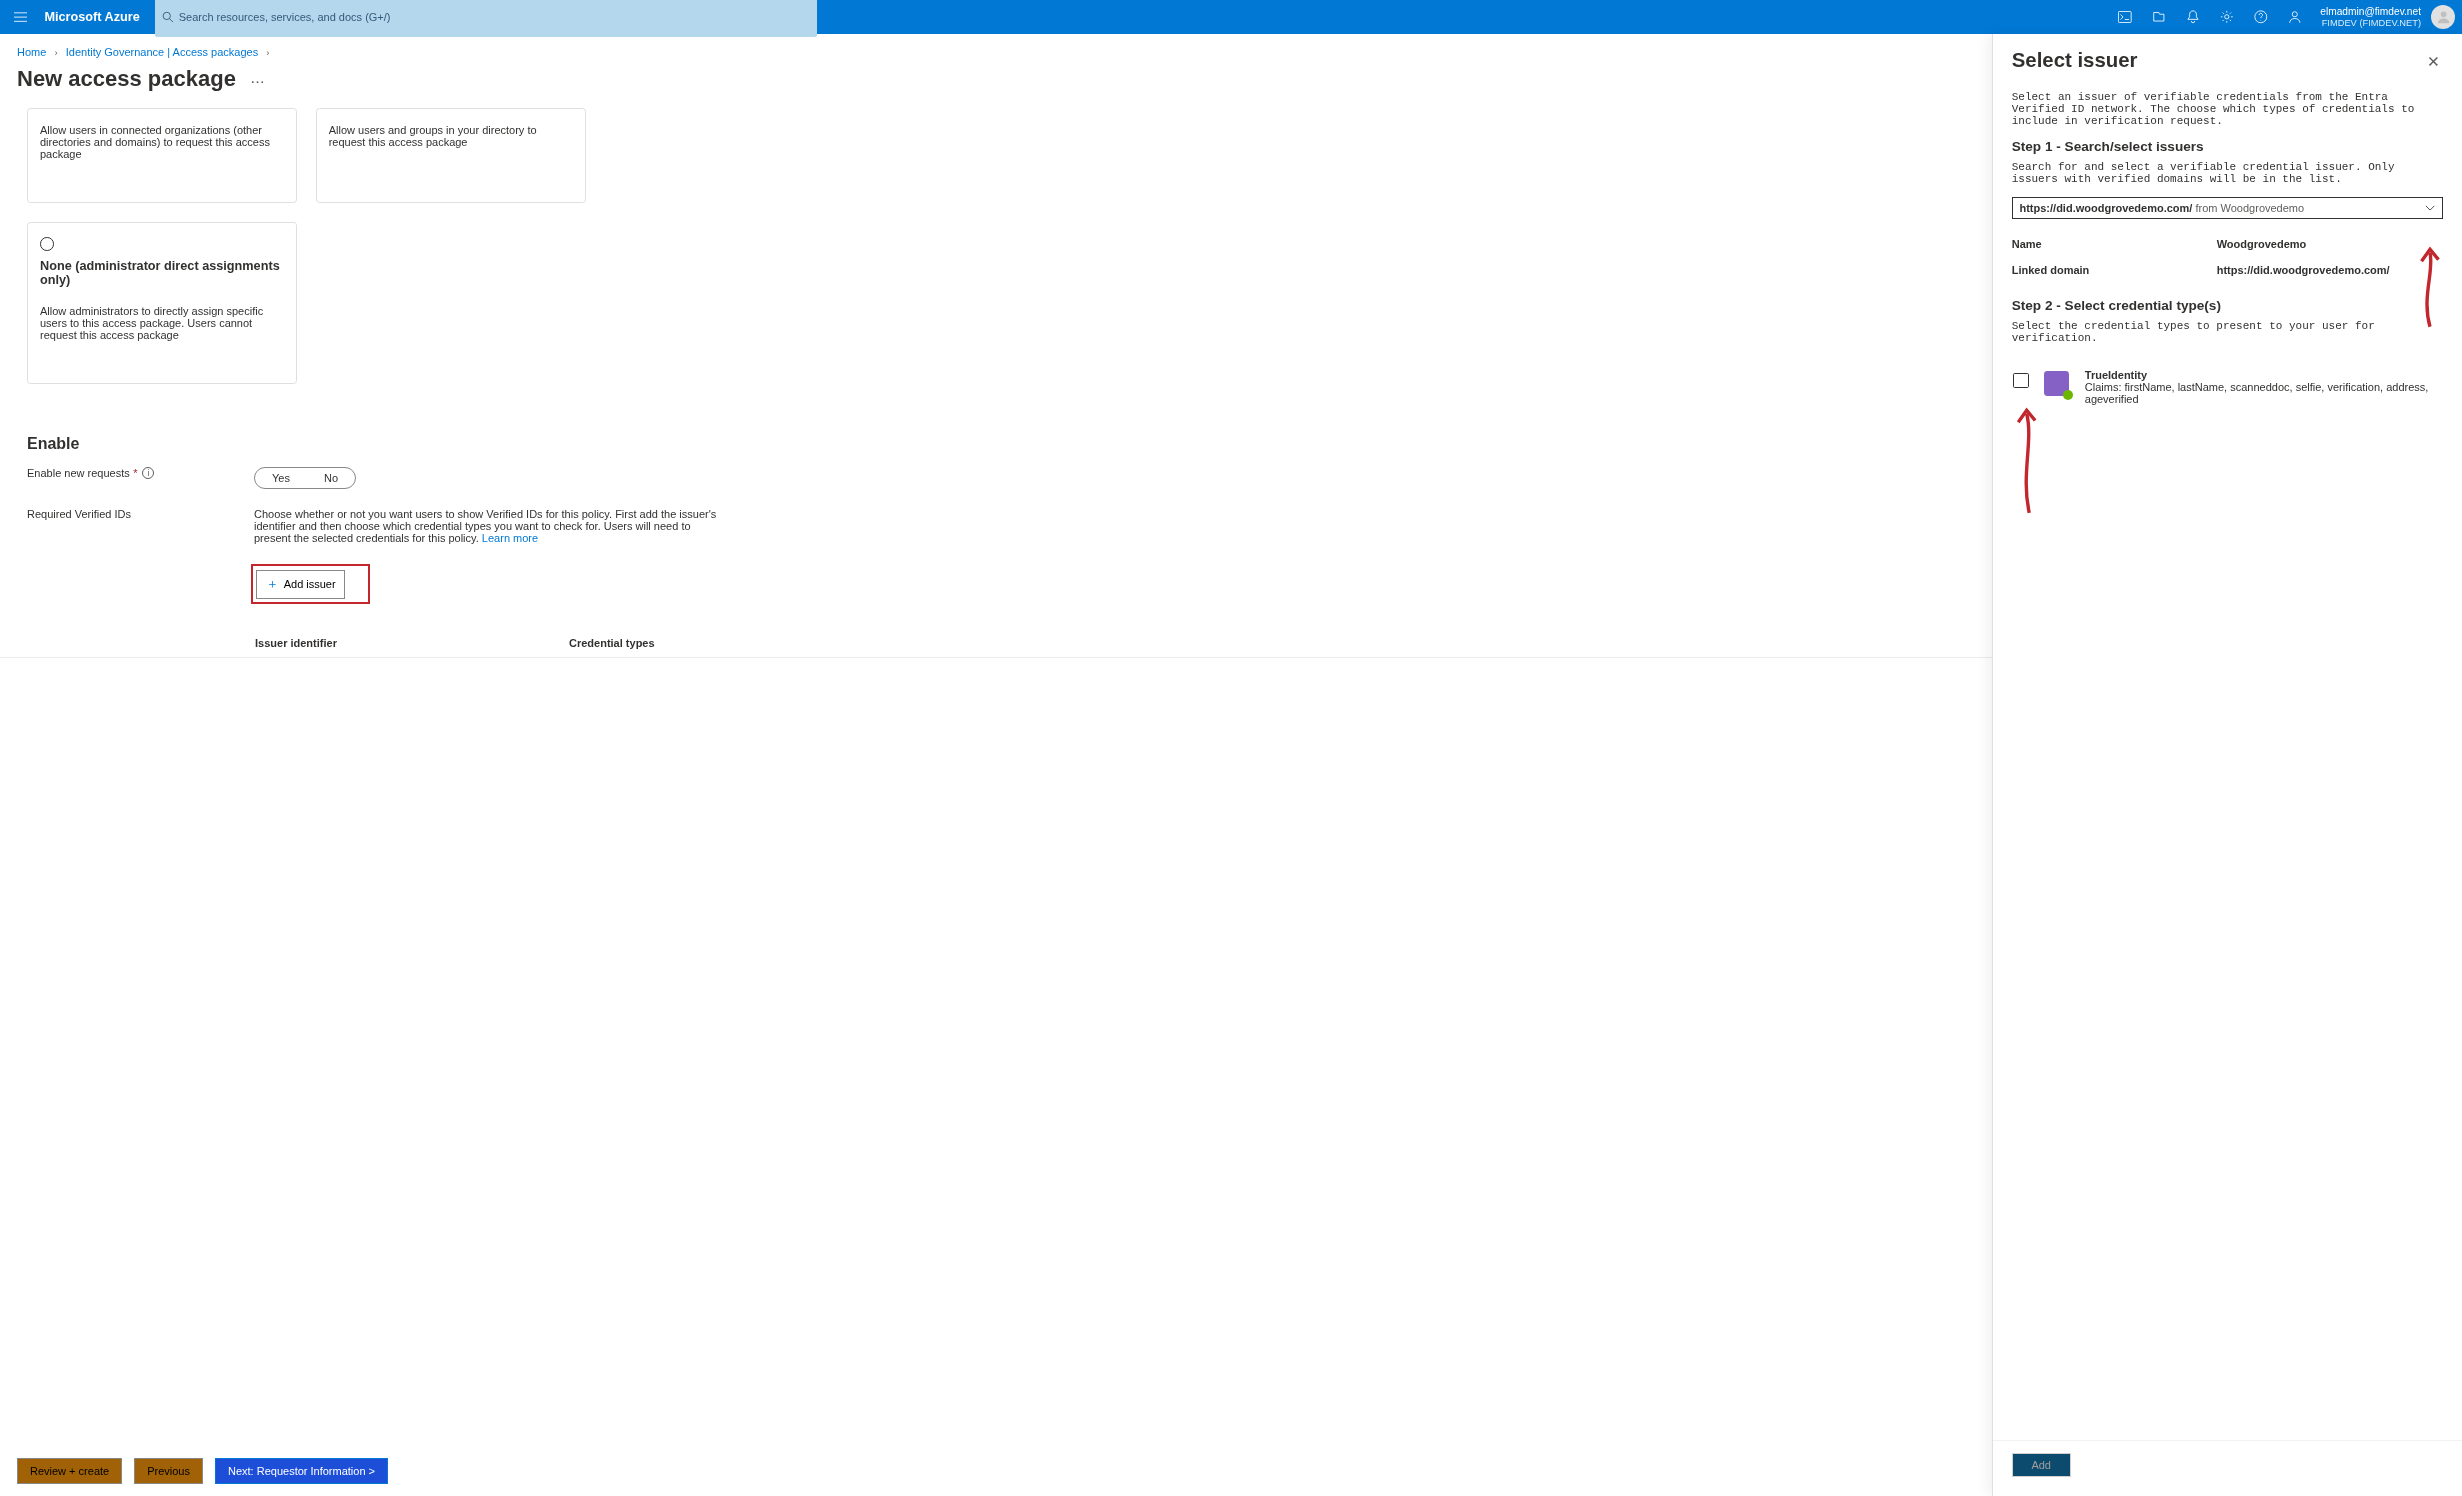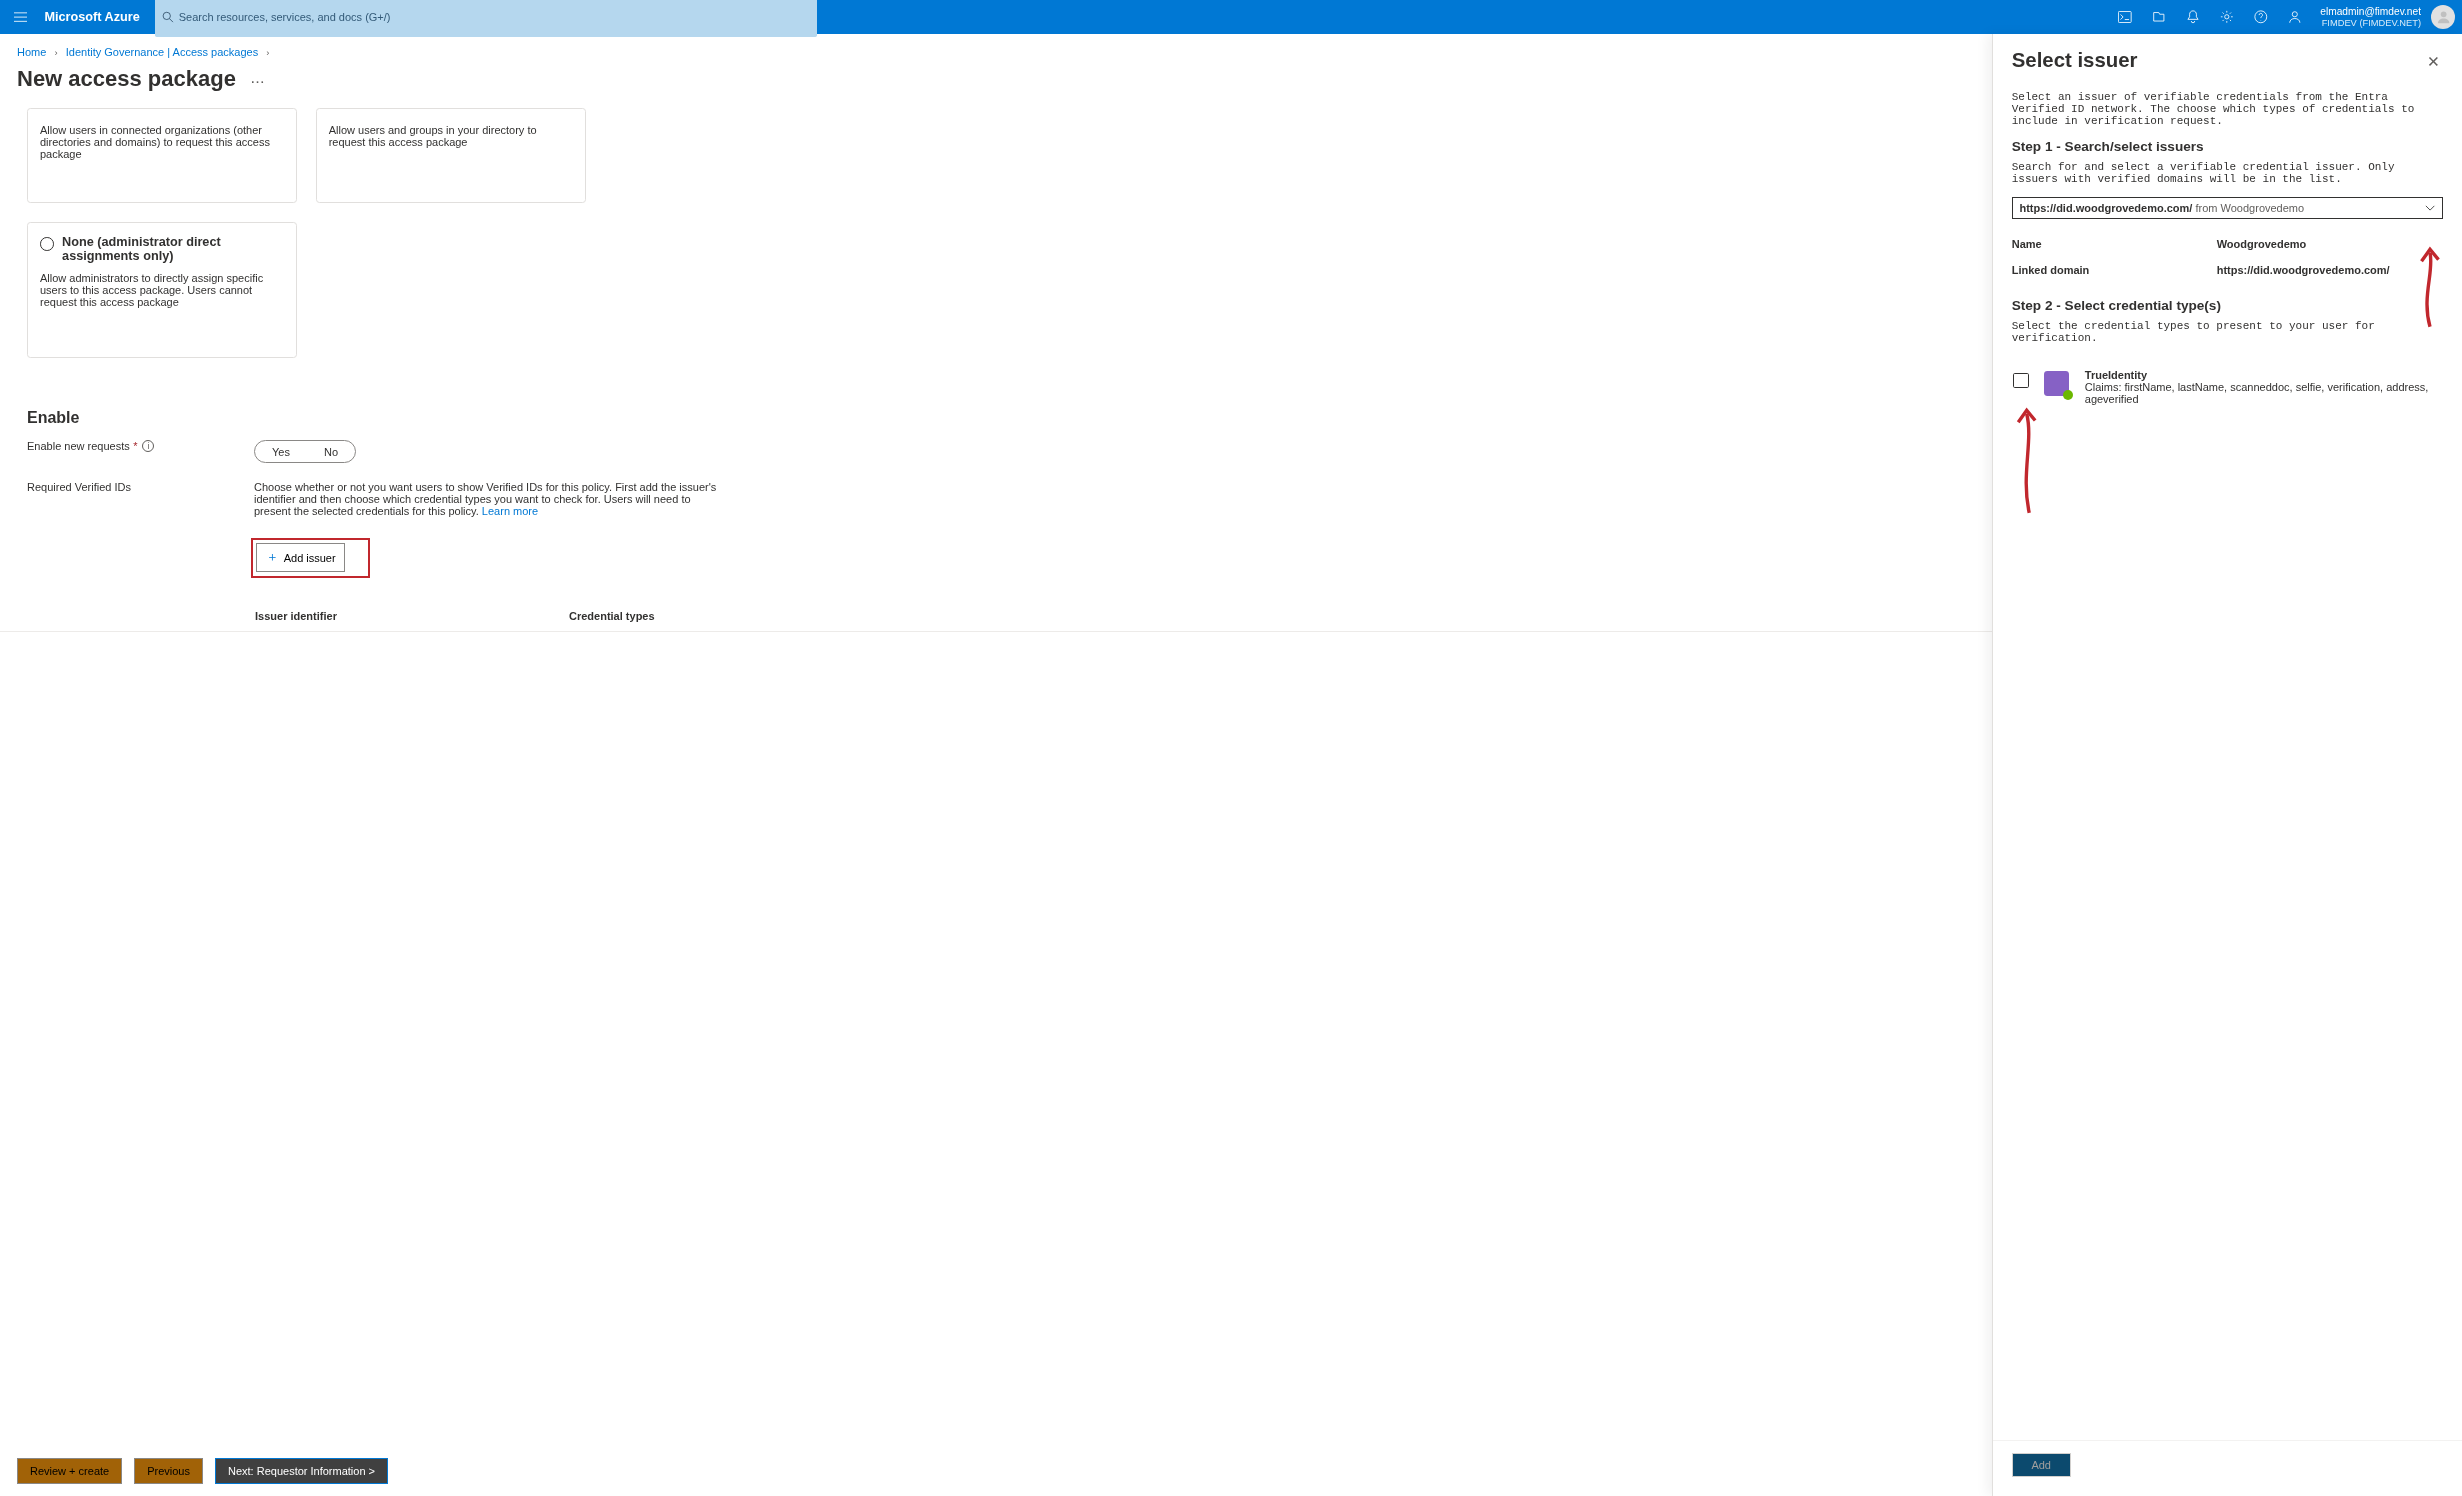--- a/index.html
+++ b/index.html
@@ -52,21 +52,21 @@
   h1.page-title { font-size:22px; font-weight:600; }
   .title-more { padding-left:15.3px; color:#605e5c; letter-spacing:1.7px; font-weight:bold;}
 
   
   .cards { display:flex; gap:18.7px; padding: 0 27px;}
   .card {
     border:0.8px solid #e1dfdd; border-radius:3.4px; width:270px; padding:10.2px 12px 42px;
     font-size:11px; color:#323130;
   }
   .card.tall { min-height:136px; padding-top:12px;}
-  .radio-title { display:flex; align-items:flex-start; gap:8.5px; font-weight:600; font-size:12.7px; margin-bottom:4px;}
+  .radio-title { display:flex; align-items:flex-start; gap:8.5px; font-weight:600; font-size:12.7px; margin-bottom:13px;flex-direction:column;}
   .radio-circle { width:13.6px;height:13.6px;border:0.8px solid #323130;border-radius:50%;margin-top:2.5px;flex-shrink:0;}
   .card-desc { color:#323130; padding-top:5.1px;}
 
   
   .section-h { font-size:16px; font-weight:600; padding:51px 27px 8.5px;}
   .form-row { display:flex; align-items:flex-start; padding:5.1px 27px;}
   .form-label { width:227px; font-size:11px; color:#323130; display:flex; align-items:center; gap:3.4px;}
   .req { color:#a4262c; }
   .info-ic { width:12px;height:12px;border:0.8px solid #605e5c;border-radius:50%;display:inline-flex;align-items:center;justify-content:center;font-size:8.5px;color:#605e5c;margin-left:1.7px;}
   .pill-toggle { display:flex; border:0.8px solid #8a8886; border-radius:17px; overflow:hidden;}
@@ -81,21 +81,21 @@
   .tbl-head { display:flex; padding:8.5px 0 8.5px 255px; border-bottom:0.8px solid #edebe9; margin-right:34px;}
   .tbl-head .col { font-weight:600; font-size:11px;}
   .col1{width:314px;} .col2{width:255px;}
 
   
   .footer {
     position:absolute; bottom:0; left:0; right:0;
     padding:12px 17px; display:flex; gap:12px; background:#fff;
   }
   .btn { padding:6px 12px; font-size:11px; border:0.8px solid #8a8886; background:#a16207; cursor:pointer;}
-  .btn.primary { background:#404040; color:#fff; border-color:#0078d4;}
+  .btn.primary { background:#1d4ed8; color:#fff; border-color:#0078d4;}
 
   
   .panel {
     position:absolute; top:0; right:0; bottom:0; width:470px;
     background:#fff; border-left:0.8px solid #e1dfdd; box-shadow:-5.1px 0 12px rgba(0,0,0,.06);
     display:flex; flex-direction:column;
   }
   .panel-head { display:flex; justify-content:space-between; align-items:flex-start; padding:15.3px 18.7px 6.8px;}
   .panel-title { font-size:20.4px; font-weight:600;}
   .close-x { font-size:15.3px; color:#605e5c; cursor:pointer; padding:3.4px;}

